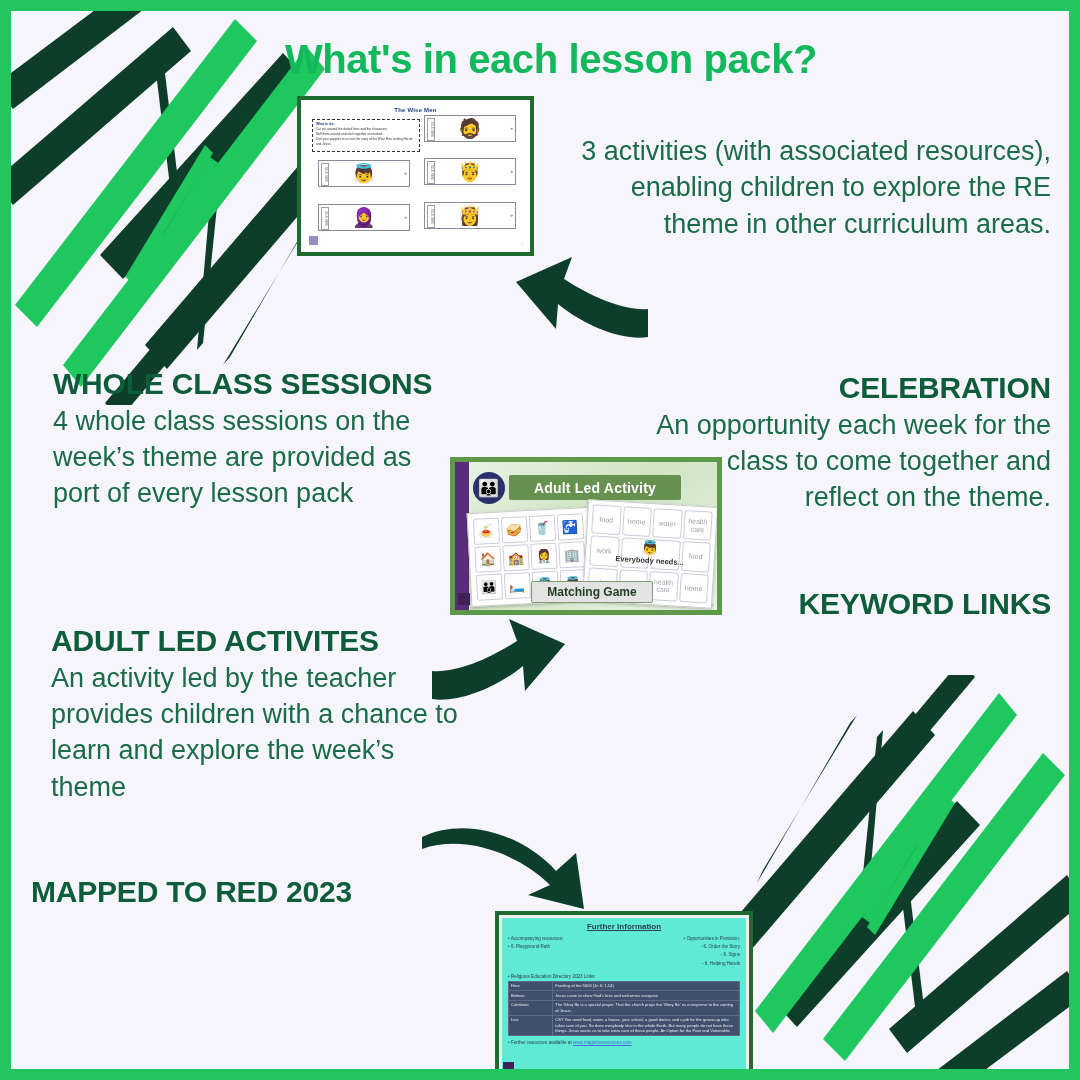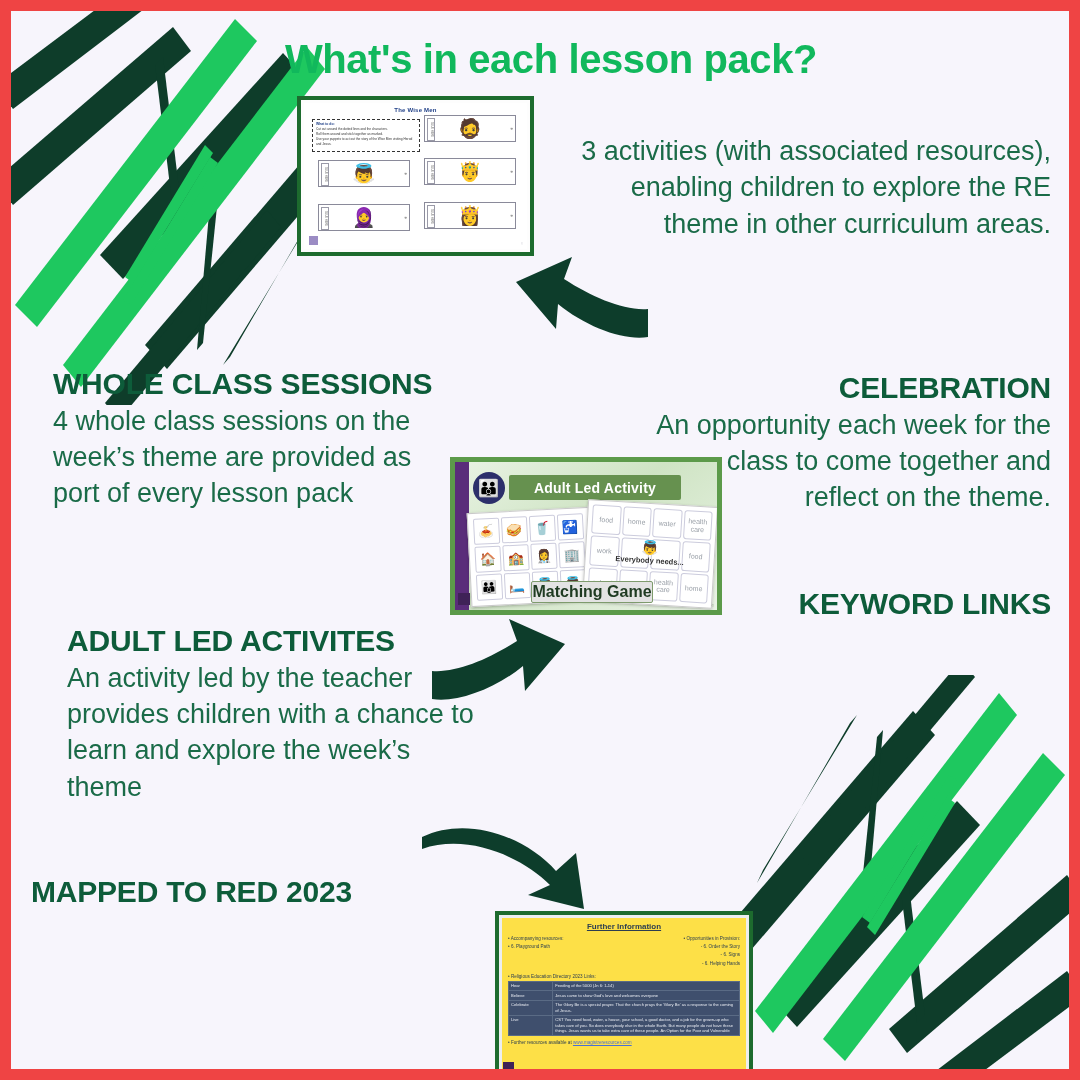--- a/index.html
+++ b/index.html
@@ -5,21 +5,21 @@
   html,body{margin:0;padding:0;}
   body{
     width:1080px;height:1080px;overflow:hidden;
     background:#064206;
     font-family:"Liberation Sans", sans-serif;
   }
   #poster{
     position:relative;
     width:1080px;height:1080px;
     box-sizing:border-box;
-    border:11px solid #ef4444;
+    border:11px solid #22c55e;
     background:#f7f5fc;
     overflow:hidden;
   }
   
   .brush-corner{position:absolute;width:400px;height:400px;pointer-events:none;}
   .brush-tl{top:-6px;left:-6px;}
   .brush-br{bottom:-6px;right:-6px;transform:rotate(180deg);}
 
   
   #title{
@@ -40,21 +40,21 @@
     margin:0;
     font-size:27px;line-height:1.35;
     color:#1a6b48;font-weight:400;
   }
   .align-right{text-align:right;}
   .align-left{text-align:left;}
 
   #blk-activities{top:122px;right:18px;width:470px;}
   #blk-wholeclass{top:356px;left:42px;width:400px;}
   #blk-celebration{top:344px;right:18px;width:400px;margin-top:16px;}
-  #blk-adultled{top:613px;left:56px;width:410px;}
+  #blk-adultled{top:613px;left:40px;width:410px;}
   #blk-keyword{top:576px;right:18px;width:450px;}
   #blk-mapped{top:864px;left:20px;width:450px;}
 
   
   .arrow{position:absolute;pointer-events:none;}
   #arrow-top{top:238px;left:495px;width:145px;height:95px;}
   #arrow-mid{top:600px;left:418px;width:145px;height:95px;}
   #arrow-bottom{top:798px;left:403px;width:185px;height:105px;}
 
   
@@ -125,31 +125,31 @@
   }
   .word-center{
     position:absolute;left:18%;top:36%;width:64%;text-align:center;
     font-size:7.5px;font-weight:bold;color:#333;
   }
   .word-center .angel{font-size:14px;display:block;}
   .ala-footer{
     position:absolute;left:76px;bottom:7px;width:120px;height:20px;
     background:#e3e3e3;border:1px solid #7e9b6d;border-radius:2px;
     display:flex;align-items:center;justify-content:center;
-    font-size:16px;font-weight:bold;color:#1f3b22;
+    font-size:12px;font-weight:bold;color:#1f3b22;
   }
   .ala-logo{position:absolute;left:3px;bottom:5px;width:12px;height:12px;background:#3f2257;}
   .ala-credit{position:absolute;right:3px;bottom:2px;font-size:3px;color:#7d8f74;}
 
   
   #slide-further{
     top:900px;left:484px;width:258px;height:172px;
     border:4px solid #1d6b2e;background:#eceef0;
   }
-  #slide-further .fi-inner{position:absolute;inset:3px;background:#fde047;padding:4px 6px;box-sizing:border-box;}
+  #slide-further .fi-inner{position:absolute;inset:3px;background:#5eead4;padding:4px 6px;box-sizing:border-box;}
   .fi-title{
     text-align:center;font-size:8px;font-weight:bold;color:#2c3e50;
     text-decoration:underline;margin-bottom:5px;
   }
   .fi-cols{display:flex;justify-content:space-between;font-size:4.6px;color:#2c3e50;}
   .fi-cols ul{margin:0;padding:0;list-style:none;}
   .fi-cols li{margin-bottom:2px;line-height:1.35;}
   .fi-right{text-align:right;}
   .fi-indent1{padding-left:10px;}
   .fi-indent2{padding-left:20px;}

